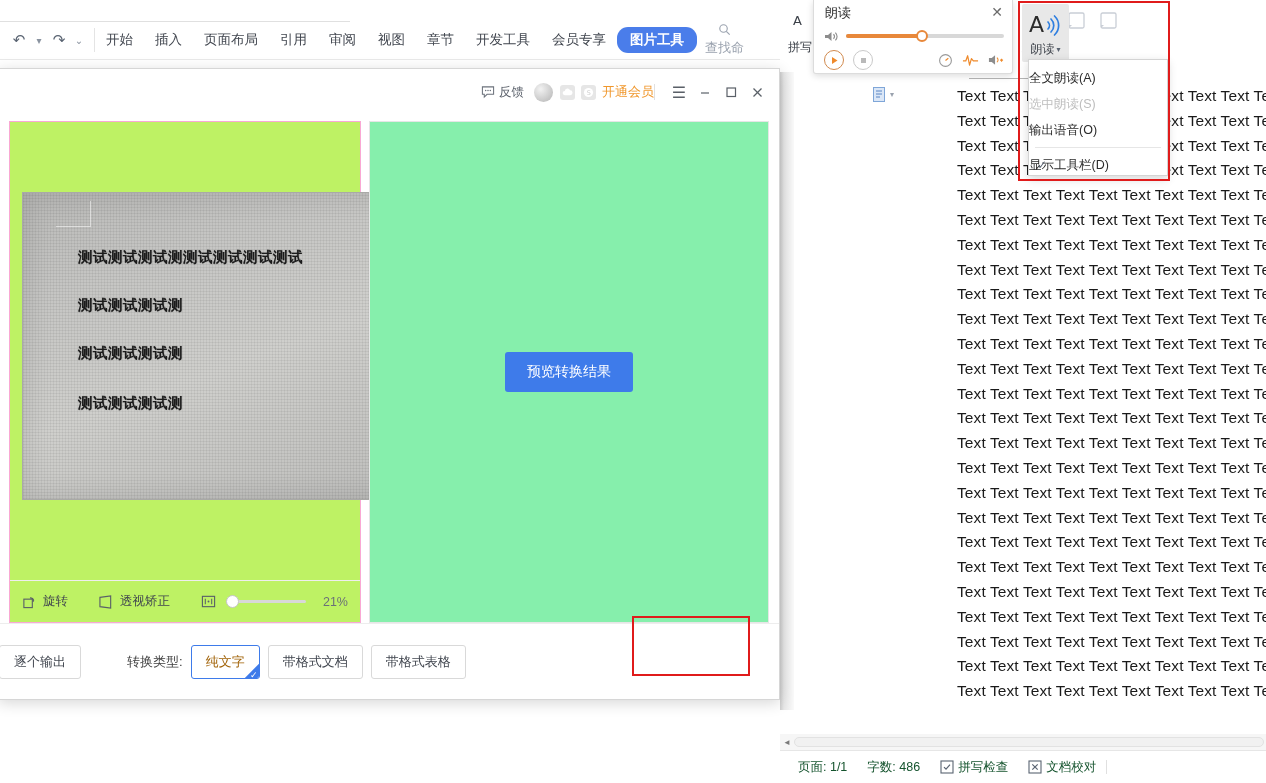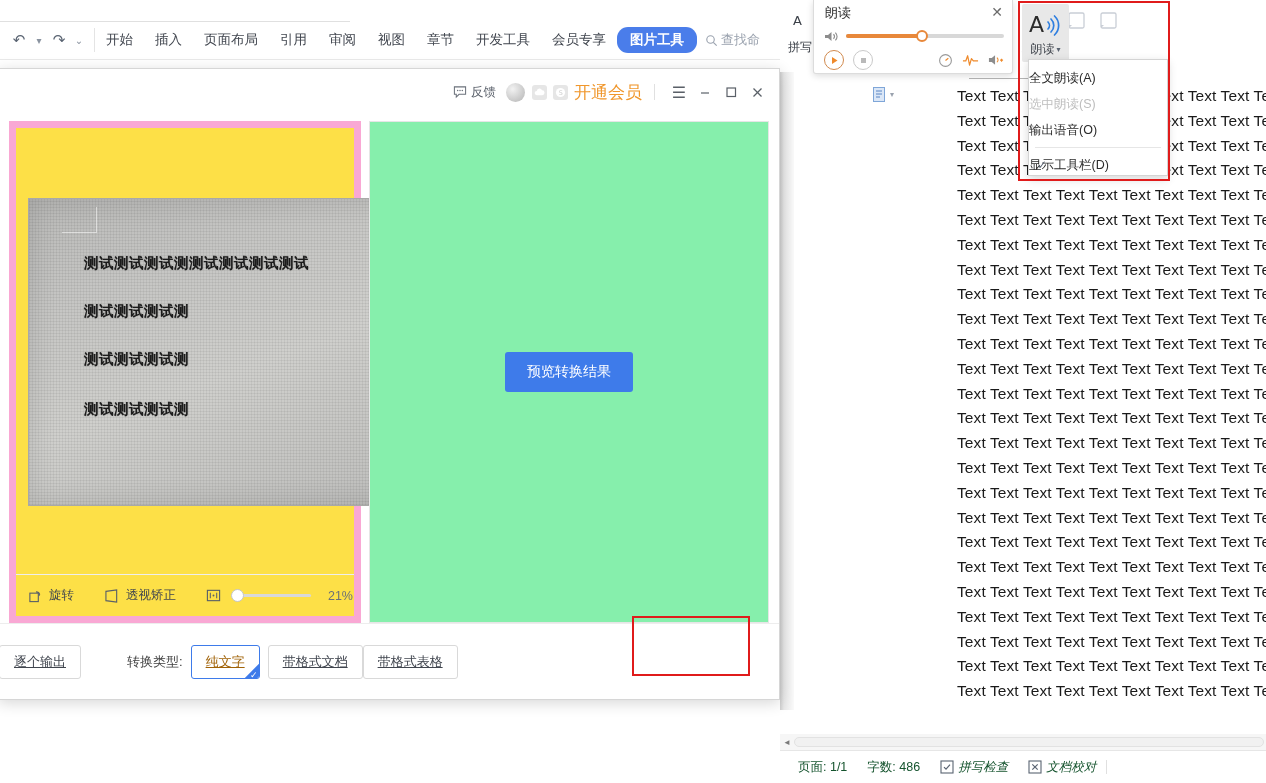--- a/index.html
+++ b/index.html
@@ -29,21 +29,21 @@
      color:#5a6472; font-size:15px; cursor:pointer; }
   .qa-btn.small { width:14px; font-size:10px; color:#8a93a0; }
   .tab-item {
     padding:4px 11px; font-size:13.5px; color:#41464f; cursor:pointer; white-space:nowrap;
     line-height:20px; border-radius:3px;
   }
   .tab-item.active-pill {
     background:#4a7dea; color:#fff; border-radius:11px; padding:3px 13px; font-weight:bold;
   }
   .find-cmd { display:flex; align-items:center; gap:3px; color:#9aa2ae; font-size:13px;
-     margin-left:8px; white-space:nowrap; }
+     margin-left:8px; white-space:nowrap;flex-direction:column; }
   .find-cmd svg { flex:0 0 auto; }
 
   
   .tabstrip-underline { position:absolute; left:0; top:21px; width:350px; height:1px; background:#e0e0e0;}
   .tabstrip-underline2 { position:absolute; left:0; top:59px; width:790px; height:1px; background:#e9e9e9;}
 
   
   .right-ribbon {
     position:absolute; left:780px; top:0; width:486px; height:72px;
     background:#fff; display:flex; align-items:flex-start; padding-top:3px;
@@ -99,21 +99,21 @@
   .hscroll .track { flex:1; height:10px; background:#f1f1f1; border:1px solid #e2e2e2;
      border-radius:5px; margin-right:2px; }
 
   
   .statusbar {
     position:absolute; left:780px; top:750px; width:486px; height:33px;
     background:#fff; border-top:1px solid #e6e6e6;
     display:flex; align-items:center; gap:0px; padding-left:8px; font-size:12.5px; color:#14532d;
   }
   .sb-item { display:flex; align-items:center; gap:4px; padding:0 10px; white-space:nowrap; cursor:default;}
-  .sb-item.clickable { cursor:pointer;font-style:italic; }
+  .sb-item.clickable { cursor:pointer; }
   .sb-sep { width:1px; height:14px; background:#e0e0e0; }
 
   
   .reader-panel {
     position:absolute; left:813px; top:0px; width:200px; height:74px;
     background:#fff; border:1px solid #dcdcdc; border-top:none;
     box-shadow:0 2px 7px rgba(0,0,0,.14); border-radius:0 0 3px 3px; z-index:40;
   }
   .rp-title { position:absolute; left:11px; top:4px; font-size:13px; color:#2b2b2b; }
   .rp-close { position:absolute; right:6px; top:4px; width:18px; height:16px;
@@ -156,27 +156,27 @@
     position:absolute; left:0; top:0; right:0; height:46px;
     display:flex; align-items:center; justify-content:flex-end; padding-right:10px; gap:0;
   }
   .tb-feedback { display:flex; align-items:center; gap:4px; font-size:12.5px; color:#5d636d;
      cursor:pointer; margin-right:10px; }
   .tb-avatar { width:19px; height:19px; border-radius:50%;
     background:radial-gradient(circle at 35% 32%, #f2f2f2, #c9c9c9 65%, #b4b4b4);
     margin-right:7px; cursor:pointer; }
   .tb-cicon { width:15px; height:15px; border-radius:3px; background:#e6e6e6;
      display:flex; align-items:center; justify-content:center; font-size:9px; color:#fff; margin-right:6px; cursor:pointer;}
-  .tb-vip { font-size:17px; color:#f0972c; cursor:pointer; margin-right:12px; white-space:nowrap; }
+  .tb-vip { font-size:13px; color:#f0972c; cursor:pointer; white-space:nowrap; }
   .tb-div { width:1px; height:16px; background:#e0e0e0; margin-right:10px; }
   .tb-win { width:24px; height:24px; display:flex; align-items:center; justify-content:center;
      color:#5a6068; cursor:pointer; margin-left:2px; }
 
   .ocr-body { position:absolute; left:0; top:46px; right:0; bottom:76px; padding:6px 10px 0 10px; display:flex; gap:8px;}
-  .ocr-left-pane { width:352px; position:relative; border:7px solid #f9a8d4; background:#fde047; }
+  .ocr-left-pane { width:352px; position:relative; border:1px solid #f9a8d4; background:#bef264; }
   .ocr-right-pane { flex:1; border:1px solid #e6e6e6; background:#86efac; position:relative;
     display:flex; align-items:center; justify-content:center; }
   .preview-btn {
     background:#3e7bea; color:#fff; font-size:14px; padding:11px 22px; border:none; border-radius:3px;
     cursor:pointer; font-family:"Liberation Sans",sans-serif;
   }
 
   
   .photo-wrap { position:absolute; left:12px; top:70px; width:402px; height:308px; }
   .photo {
@@ -209,21 +209,21 @@
      background:#fff; border:1.5px solid #c5c5c5; cursor:pointer; }
   .zoom-pct { font-size:12.5px; color:#6b7078; width:32px; text-align:right; }
 
   
   .ocr-footer {
     position:absolute; left:0; right:0; bottom:0; height:76px;
     border-top:1px solid #ededed; display:flex; align-items:center; padding:0 14px; gap:0;
   }
   .chip {
     border:1px solid #d9d9d9; border-radius:3px; background:#fff;
-    font-size:13px; color:#41464f; padding:7px 14px; cursor:pointer; white-space:nowrap;text-decoration:underline;
+    font-size:13px; color:#41464f; padding:7px 14px; cursor:pointer; white-space:nowrap;
   }
   .chip.sel { border:1.6px solid #3e7bea; color:#a16207; position:relative; overflow:hidden; }
   .chip.sel::after {
     content:""; position:absolute; right:-10px; bottom:-10px; width:20px; height:20px;
     background:#3e7bea; transform:rotate(45deg);
   }
   .chip.sel::before {
     content:"✓"; position:absolute; right:1px; bottom:-2px; font-size:9px; color:#fff; z-index:2;
   }
   .conv-label { font-size:13px; color:#404040; margin:0 8px 0 46px; white-space:nowrap;}
@@ -594,20 +594,20 @@
 
       <div class="ocr-right-pane">
         <button class="preview-btn">预览转换结果</button>
       </div>
     </div>
 
     <div class="ocr-footer">
       <div class="chip" style="margin-left:-14px;">逐个输出</div>
       <div class="conv-label">转换类型:</div>
       <div class="chip sel" style="margin-right:8px;">纯文字</div>
-      <div class="chip" style="">带格式文档</div>
+      <div class="chip" style="margin-right:8px;">带格式文档</div>
       <div class="chip">带格式表格</div>
     </div>
   </div>
 
   <div class="redbox" style="left:632px; top:616px; width:118px; height:60px;"></div>
 
 </div>
 
 </body></html>

